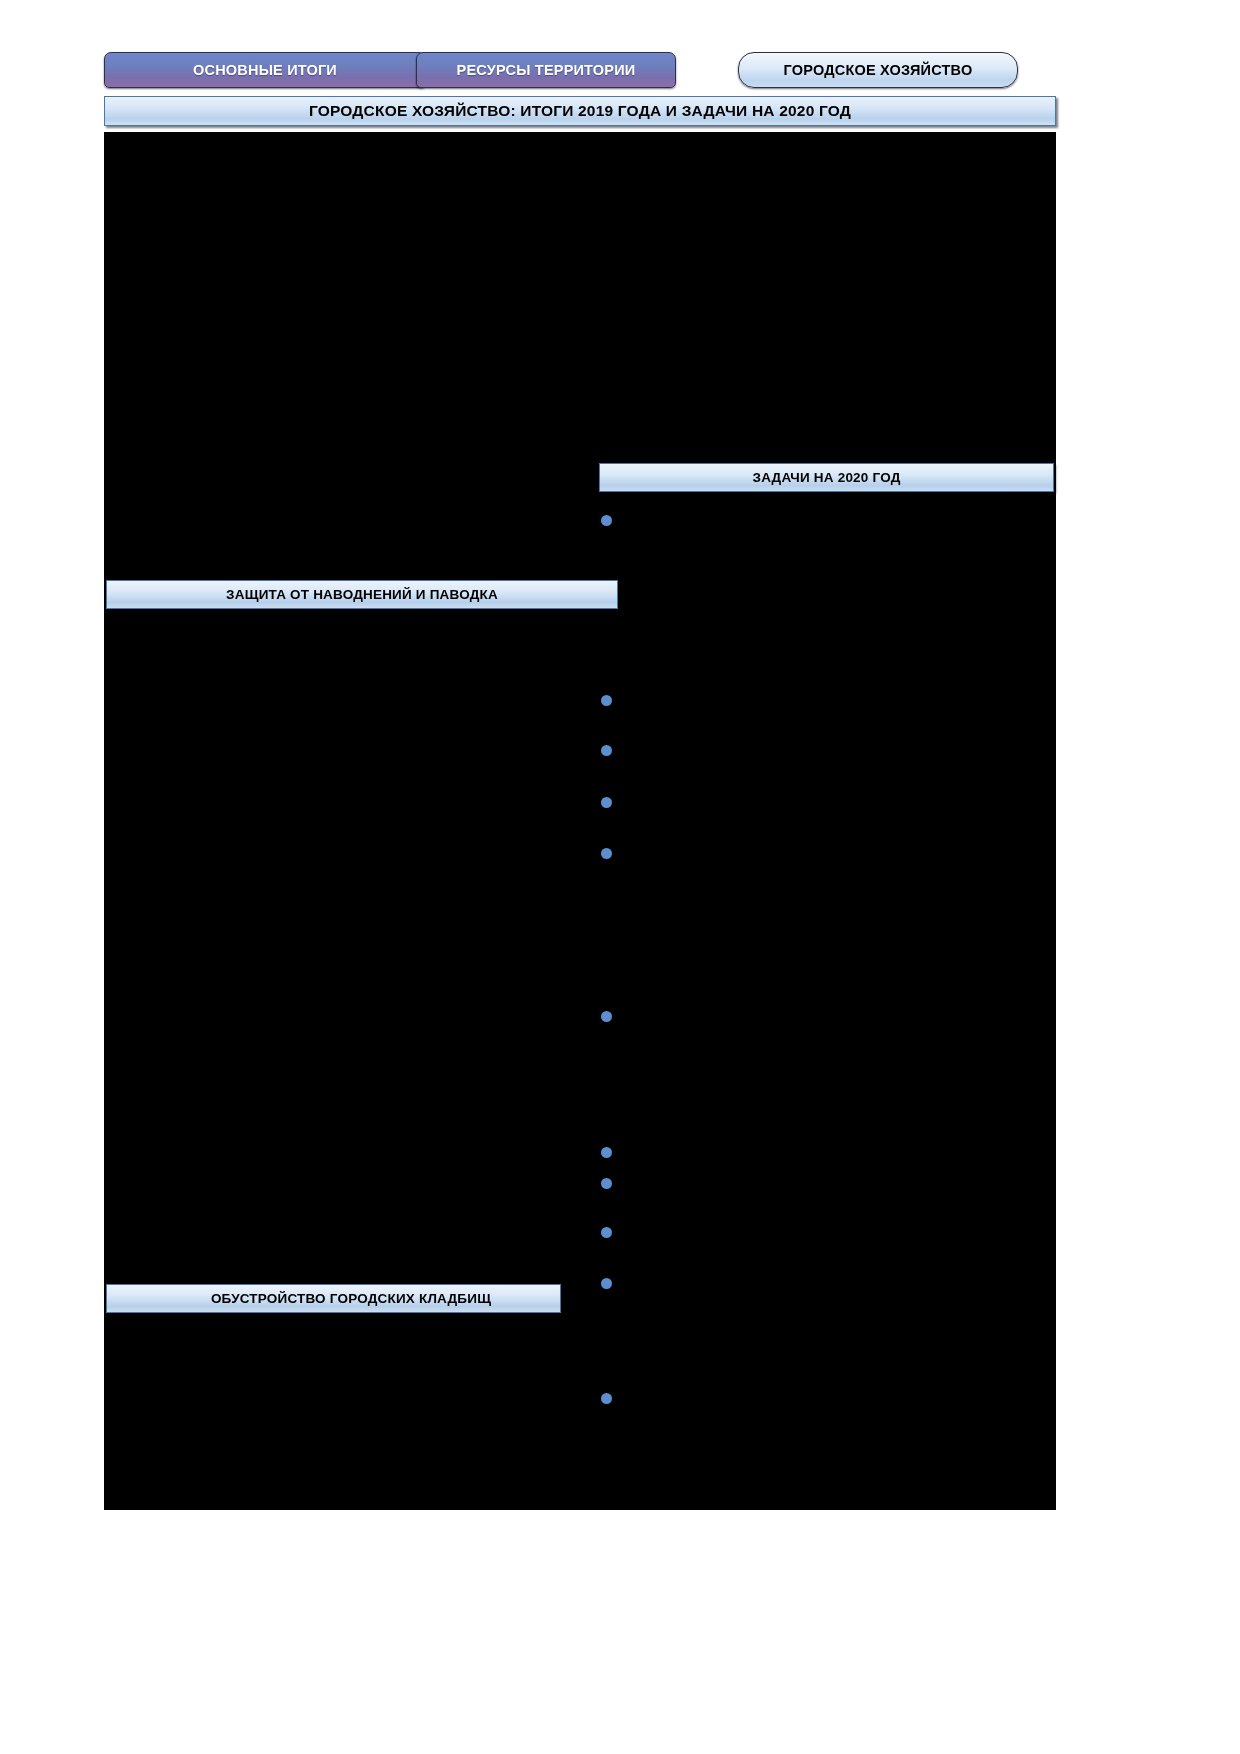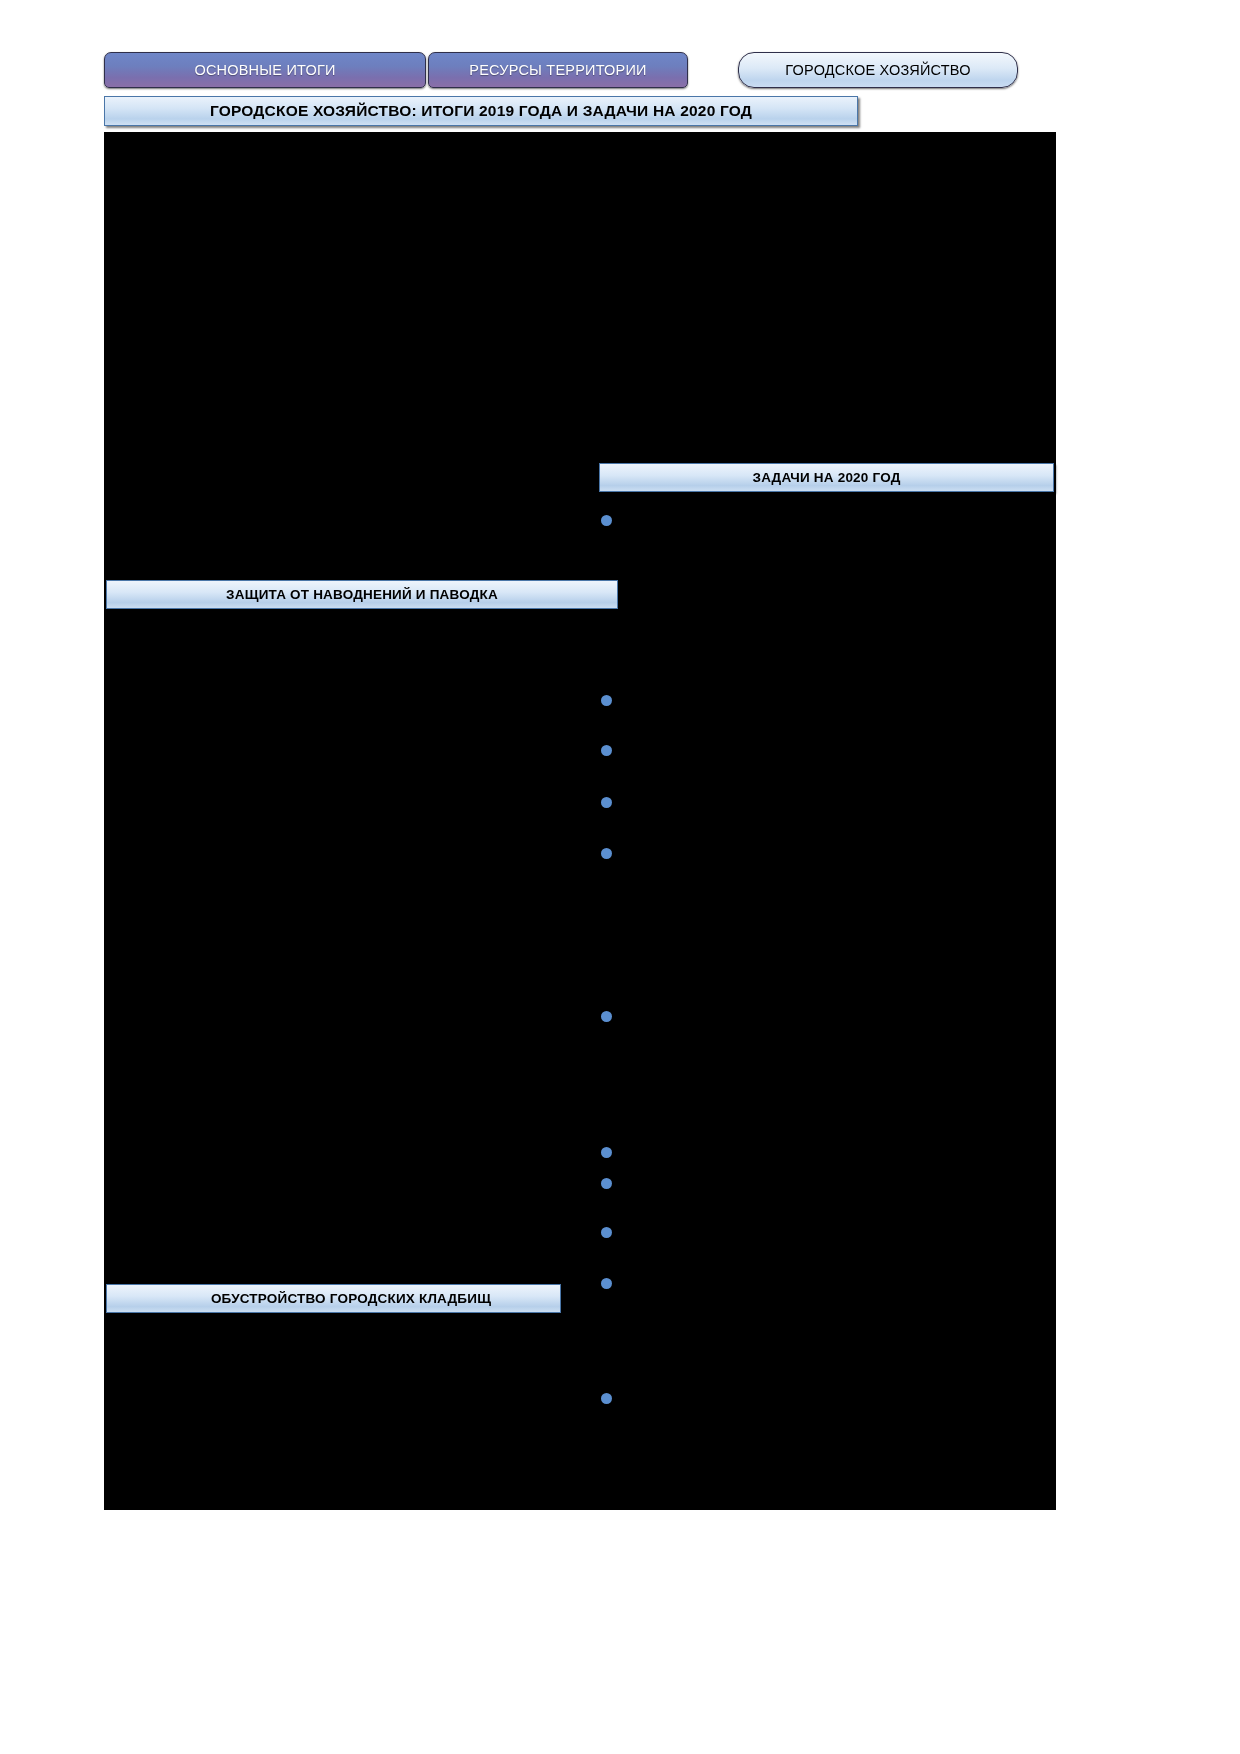--- a/index.html
+++ b/index.html
@@ -35,49 +35,49 @@
     position: absolute;
     top: 0;
     height: 36px;
     box-sizing: border-box;
     border-radius: 7px 7px 5px 5px;
     display: flex;
     align-items: center;
     justify-content: center;
     text-align: center;
     font-size: 14.5px;
-    font-weight: normal;
+    font-weight: bold;
     letter-spacing: 0.2px;
     border: 1px solid #2f2f4a;
     box-shadow: 0 1px 2px rgba(0,0,0,0.55);
     overflow: hidden;
     white-space: nowrap;
   }
 
   .tab-inactive {
     background: linear-gradient(180deg, #6f86c8 0%, #6d7fbe 38%, #7a6fae 72%, #8a6fa8 100%);
     color: #ffffff;
     text-shadow: 0 1px 1px rgba(0,0,0,0.35);
   }
 
   .tab-active {
     background: linear-gradient(180deg, #f2f7fc 0%, #dce9f7 45%, #bed5ee 80%, #c9dcf2 100%);
     color: #000000;
   }
 
   #tab-0 { left: 0px;   width: 322px; }
-  #tab-1 { left: 324px; width: 260px; }
+  #tab-1 { left: 312px; width: 260px; }
   #tab-2 { left: 634px; width: 280px; border-radius: 16px; }
 
   
   .title-bar {
     position: absolute;
     left: 104px;
     top: 96px;
-    width: 754px;
+    width: 952px;
     height: 30px;
     box-sizing: border-box;
     background: linear-gradient(180deg, #eaf2fb 0%, #d5e5f6 40%, #b9d2ec 78%, #cfe0f3 100%);
     border: 1px solid #4a76a8;
     box-shadow: 2px 2px 2px rgba(0,0,0,0.5);
     display: flex;
     align-items: center;
     justify-content: center;
     color: #000000;
     font-size: 15.5px;

